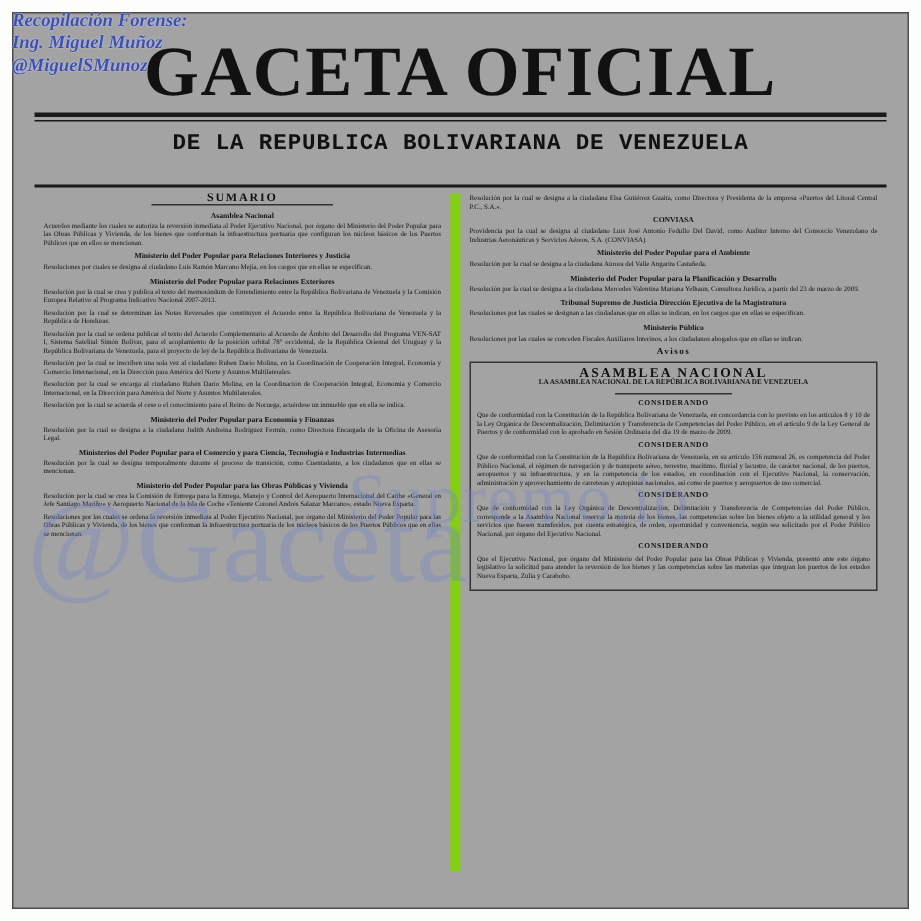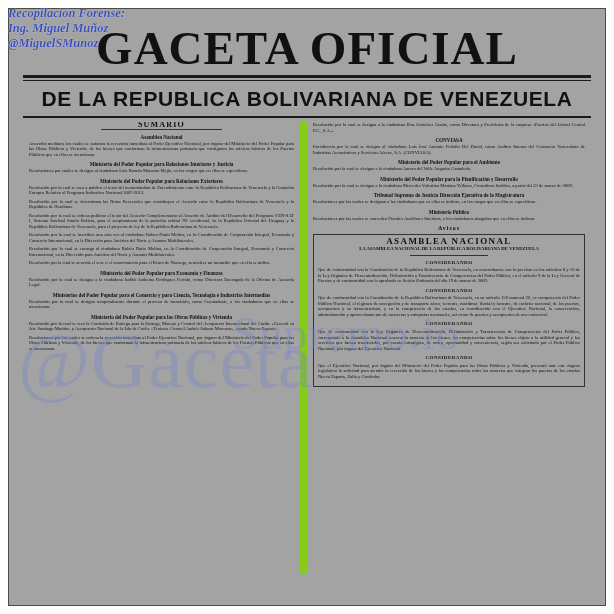--- a/index.html
+++ b/index.html
@@ -82,25 +82,25 @@
     height: 3px;
     background: #1a1a1a;
     margin: 2px 14px 0 14px;
   }
   .rule-thin {
     height: 1px;
     background: #1a1a1a;
     margin: 2px 14px 0 14px;
   }
   .republica {
-    font-family: Liberation Sans, sans-serif;
-    font-weight: bold;
-    font-size: 21px;
+    font-family: Liberation Mono, monospace;
+    font-weight: bold;
+    font-size: 15px;
     letter-spacing: 0.6px;
-    margin: 6px 0 5px 0;
+    margin: 6px 0 19px 0;
     color: #111;
     white-space: nowrap;
   }
   .issueline {
     display: flex;
     justify-content: space-between;
     align-items: baseline;
     font-size: 8.5px;
     font-weight: bold;
     padding: 3px 16px 3px 16px;

